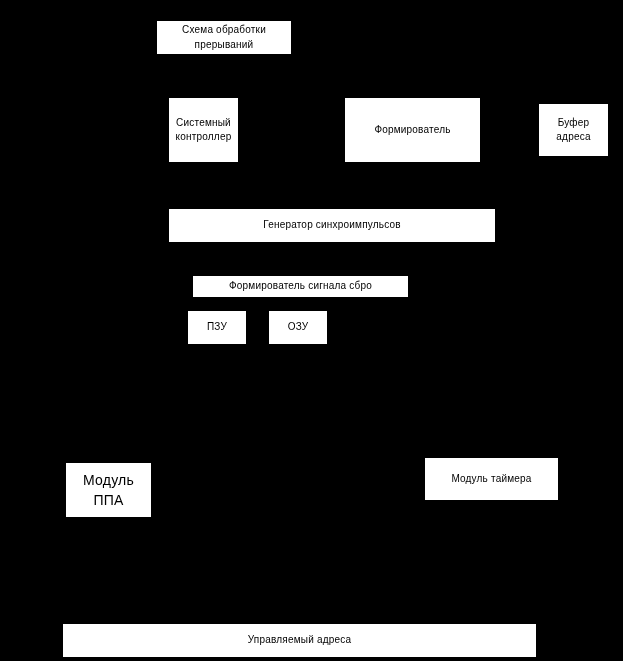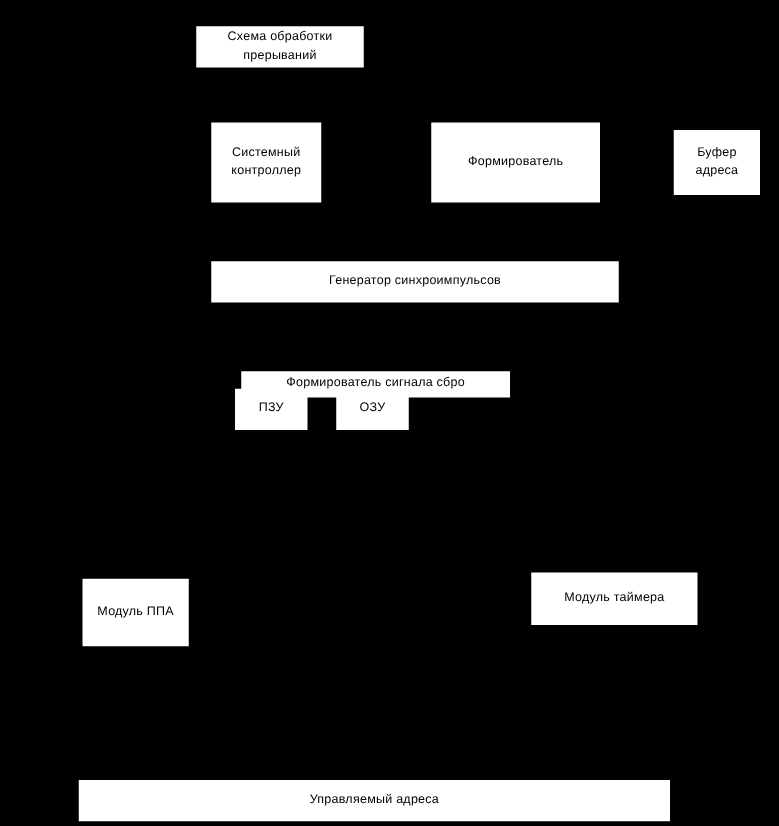--- a/index.html
+++ b/index.html
@@ -26,28 +26,28 @@
     justify-content: center;
     text-align: center;
     line-height: 1.45;
     letter-spacing: 0.2px;
     padding: 2px 4px;
     overflow: hidden;
     white-space: pre-line;
   }
   
   #b-interrupt   { left:157px; top:21px;  width:134px; height:33px;  font-size:10px; }
-  #b-sysctrl     { left:169px; top:98px;  width:88px;  height:64px;  font-size:10px; }
+  #b-sysctrl     { left:169px; top:98px;  width:69px;  height:64px;  font-size:10px; }
   #b-cpu         { left:345px; top:98px;  width:135px; height:64px;  font-size:10px; }
   #b-addrbuf     { left:539px; top:104px; width:69px;  height:52px;  font-size:10px; }
   #b-clockgen    { left:169px; top:209px; width:326px; height:33px;  font-size:10px; }
-  #b-resetgen    { left:193px; top:276px; width:215px; height:21px;  font-size:10px;margin-top:21px; }
+  #b-resetgen    { left:193px; top:276px; width:215px; height:21px;  font-size:10px; }
   #b-rom         { left:188px; top:311px; width:58px;  height:33px;  font-size:10px; }
   #b-ram         { left:269px; top:311px; width:58px;  height:33px;  font-size:10px; }
-  #b-ppa         { left:66px;  top:463px; width:85px;  height:54px;  font-size:10px; }
+  #b-ppa         { left:66px;  top:463px; width:85px;  height:54px;  font-size:14px; }
   #b-timer       { left:414px; top:458px; width:133px; height:42px;  font-size:10px;margin-left:11px; }
   #b-object      { left:63px;  top:624px; width:473px; height:33px;  font-size:10px; }
 </style>
 </head>
 <body>
 
 <div id="canvas">
 
   <div class="block" id="b-interrupt">Схема обработки
 прерываний</div>

